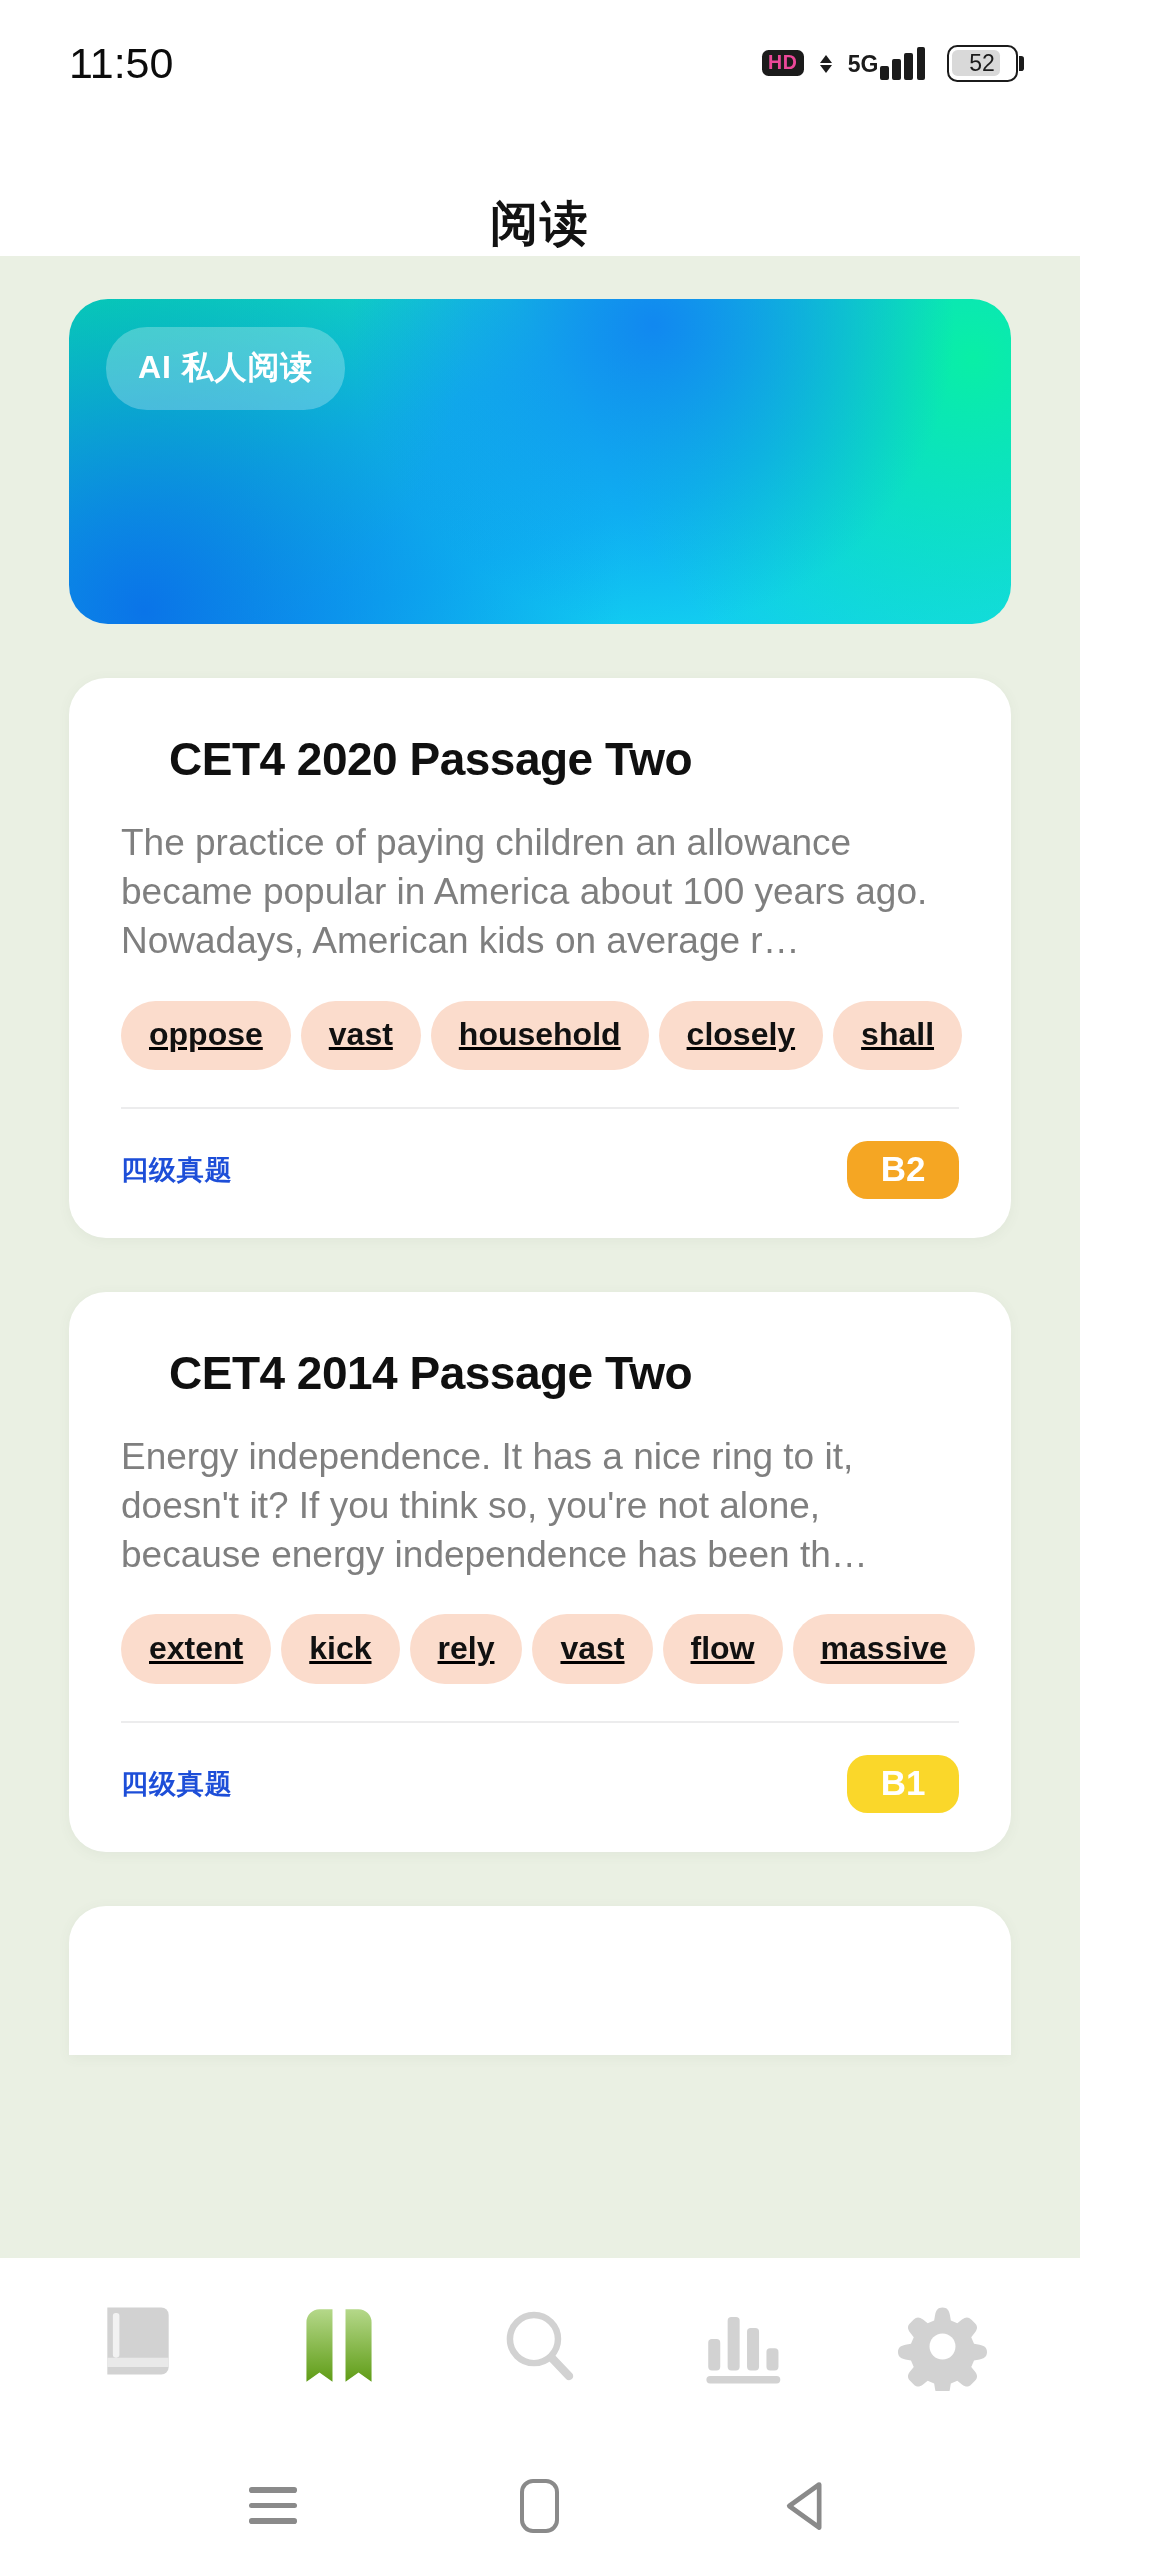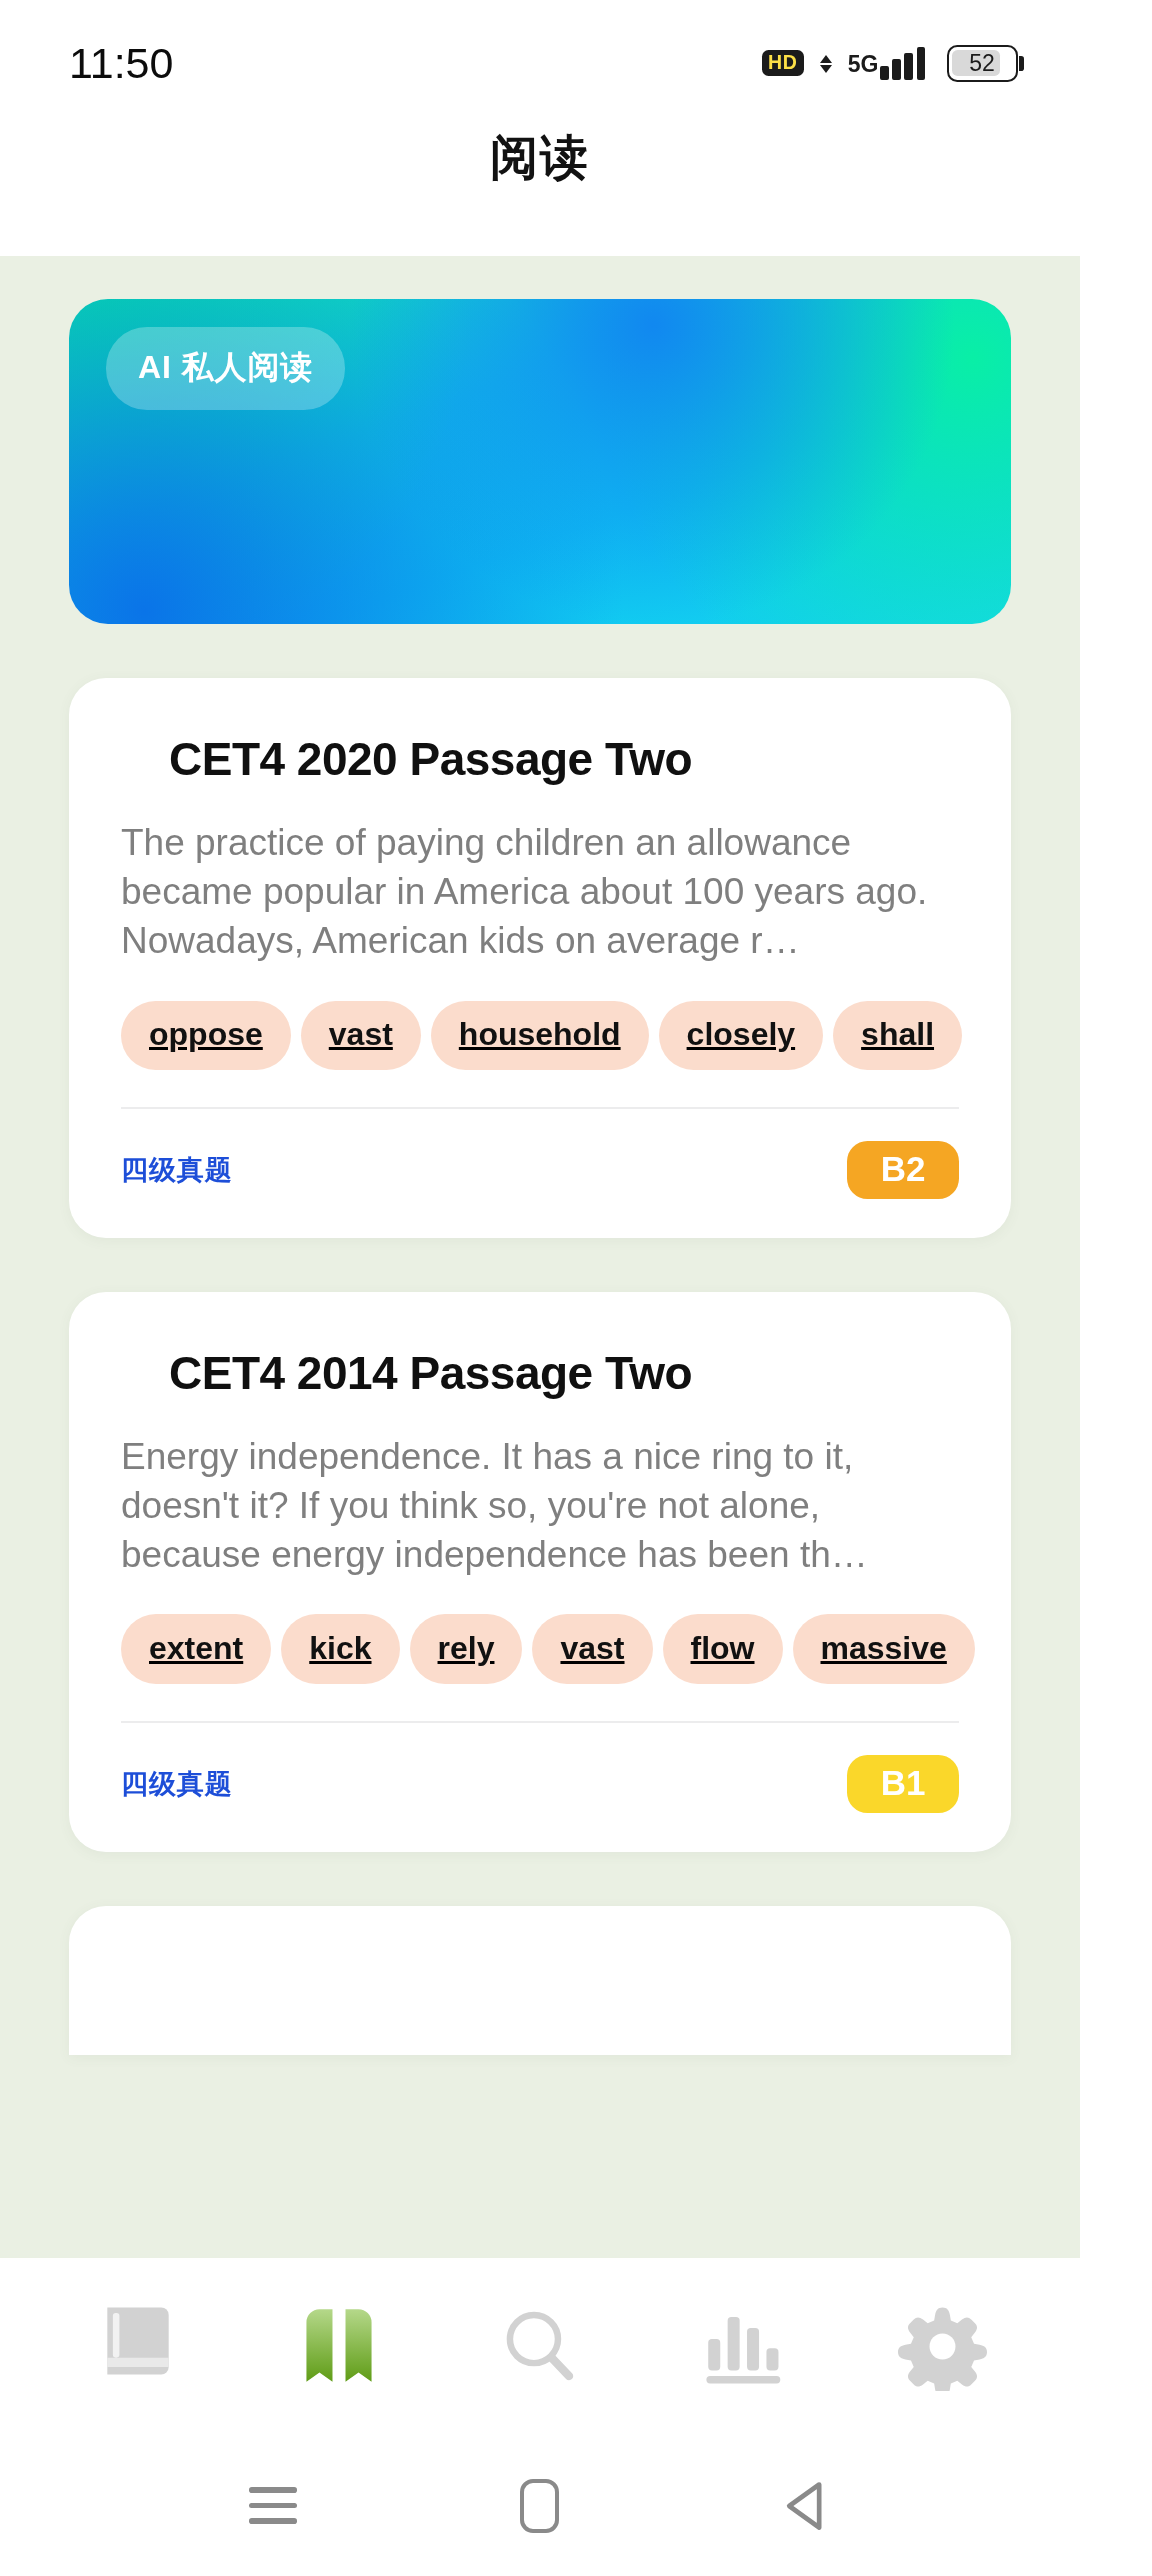--- a/index.html
+++ b/index.html
@@ -13,21 +13,21 @@
 
   
   .statusbar {
     height:126px; flex:0 0 126px; background:#ffffff;
     display:flex; align-items:center; justify-content:space-between;
     padding:0 56px 0 69px;
   }
   .clock { font-size:43px; color:#0c0c0c; letter-spacing:0px; font-weight:400; }
   .status-right { display:flex; align-items:center; gap:16px; }
   .hd-badge {
-    background:#1b1b1b; color:#fde047; font-size:19.5px; font-weight:700;
+    background:#1b1b1b; color:#ec4899; font-size:19.5px; font-weight:700;
     border-radius:6.5px; padding:2.8px 6.5px 3.7px 6.5px; line-height:1; letter-spacing:0.5px;
   }
   .net-wrap { display:flex; align-items:flex-end; gap:1.9px; }
   .net-5g { display:flex; align-items:center; gap:16px; margin-bottom:3.7px; }
   .arrows { display:flex; flex-direction:column; gap:1.9px; }
   .arrow-up, .arrow-dn { width:0; height:0; border-left:6.5px solid transparent; border-right:6.5px solid transparent; }
   .arrow-up { border-bottom:8.4px solid #1b1b1b; }
   .arrow-dn { border-top:8.4px solid #1b1b1b; }
   .g5 { font-size:23px; font-weight:700; color:#1b1b1b; line-height:1; }
   .bars { display:flex; align-items:flex-end; gap:3.7px; height:33px; }
@@ -44,21 +44,21 @@
   .batt-fill {
     position:absolute; left:5.6px; top:5.6px; height:26px; width:48px;
     background:#d9d9d9; border-radius:5.6px;
   }
   .batt-num { position:relative; font-size:23px; font-weight:400; color:#1b1b1b; line-height:1; z-index:2; }
   .batt-cap { width:4.6px; height:15px; background:#1b1b1b; border-radius:0 2.8px 2.8px 0; margin-left:1.9px; }
 
   
   .appbar {
     height:130px; flex:0 0 130px; background:#ffffff;
-    display:flex; align-items:flex-start; justify-content:center;
+    display:flex; align-items:flex-end; justify-content:center;
   }
   .appbar-title { font-size:48px; font-weight:700; color:#121212; letter-spacing:1.9px; }
 
   
   .content {
     flex:1 1 auto; background:#eaf0e3; position:relative; overflow:hidden;
     padding:43px 0 0 0;
   }
 
   

